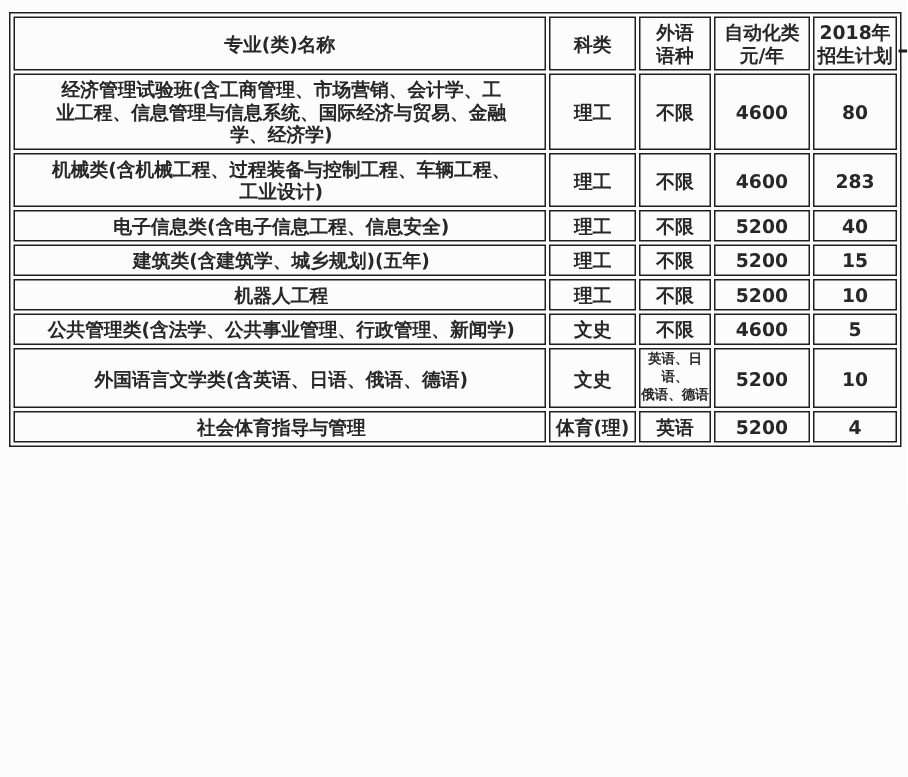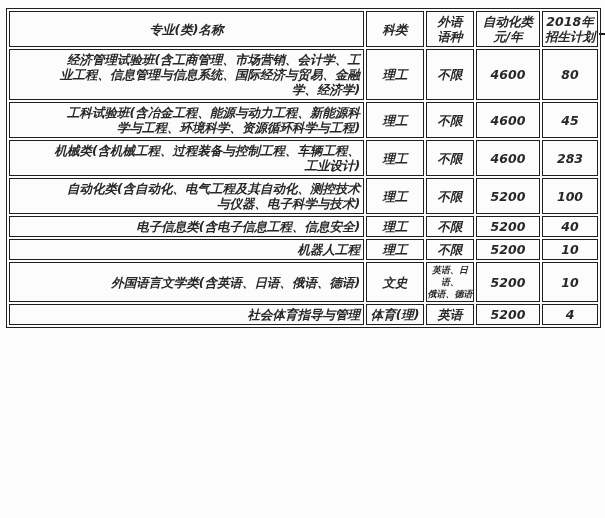--- a/index.html
+++ b/index.html
@@ -9,21 +9,20 @@
     height: 518px;
     background: #ffffff;
     font-family: "DejaVu Sans", sans-serif;
   }
   .page {
     position: relative;
     width: 605px;
     height: 518px;
     background: #fcfcfc;
     overflow: hidden;
-    font-style: italic;
   }
   table.grid {
     position: absolute;
     left: 6px;
     top: 8px;
     width: 595px;
     table-layout: fixed;
     border-collapse: separate;
     border-spacing: 2px;
     border: 1px solid #1f1f1f;
@@ -43,21 +42,21 @@
     padding: 1px 2px;
     text-align: center;
     vertical-align: middle;
     overflow: hidden;
   }
   th {
     white-space: pre-line;
     height: 32px;
   }
   td.major {
-    text-align: right;
+    text-align: center;
     padding-left: 5px;
     padding-right: 3px;
     white-space: pre-line;
   }
   td.nowrap {
     white-space: nowrap;
   }
   td.lang-small {
     font-size: 9px;
     line-height: 12px;
@@ -104,56 +103,54 @@
         <tr class="h3">
           <td class="major">经济管理试验班(含工商管理、市场营销、会计学、工
 业工程、信息管理与信息系统、国际经济与贸易、金融
 学、经济学)</td>
           <td class="nowrap">理工</td>
           <td class="nowrap">不限</td>
           <td class="nowrap">4600</td>
           <td class="nowrap">80</td>
         </tr>
         <tr class="h2">
-          <td class="major">工科试验班(含冶金工程、能源与动力工程、新能源科
-学与工程、环境科学、资源循环科学与工程)</td>
-          <td class="nowrap">理工</td>
-          <td class="nowrap">不限</td>
-          <td class="nowrap">4600</td>
-          <td class="nowrap">45</td>
-        </tr>
-        <tr class="h2">
           <td class="major">机械类(含机械工程、过程装备与控制工程、车辆工程、
 工业设计)</td>
           <td class="nowrap">理工</td>
           <td class="nowrap">不限</td>
           <td class="nowrap">4600</td>
           <td class="nowrap">283</td>
-        </tr>
-        <tr class="h2">
-          <td class="major">自动化类(含自动化、电气工程及其自动化、测控技术
-与仪器、电子科学与技术)</td>
-          <td class="nowrap">理工</td>
-          <td class="nowrap">不限</td>
-          <td class="nowrap">5200</td>
-          <td class="nowrap">100</td>
         </tr>
         <tr class="h1">
           <td class="major">电子信息类(含电子信息工程、信息安全)</td>
           <td class="nowrap">理工</td>
           <td class="nowrap">不限</td>
           <td class="nowrap">5200</td>
           <td class="nowrap">40</td>
         </tr>
         <tr class="h1">
+          <td class="major">建筑类(含建筑学、城乡规划)(五年)</td>
+          <td class="nowrap">理工</td>
+          <td class="nowrap">不限</td>
+          <td class="nowrap">5200</td>
+          <td class="nowrap">15</td>
+        </tr>
+        <tr class="h1">
           <td class="major">机器人工程</td>
           <td class="nowrap">理工</td>
           <td class="nowrap">不限</td>
           <td class="nowrap">5200</td>
           <td class="nowrap">10</td>
+        </tr>
+        <tr class="h1">
+          <td class="major">公共管理类(含法学、公共事业管理、行政管理、新闻学)</td>
+          <td class="nowrap">文史</td>
+          <td class="nowrap">不限</td>
+          <td class="nowrap">4600</td>
+          <td class="nowrap">5</td>
         </tr>
         <tr class="h2">
           <td class="major">外国语言文学类(含英语、日语、俄语、德语)</td>
           <td class="nowrap">文史</td>
           <td class="lang-small">英语、日语、
 俄语、德语</td>
           <td class="nowrap">5200</td>
           <td class="nowrap">10</td>
         </tr>
         <tr class="h1">

